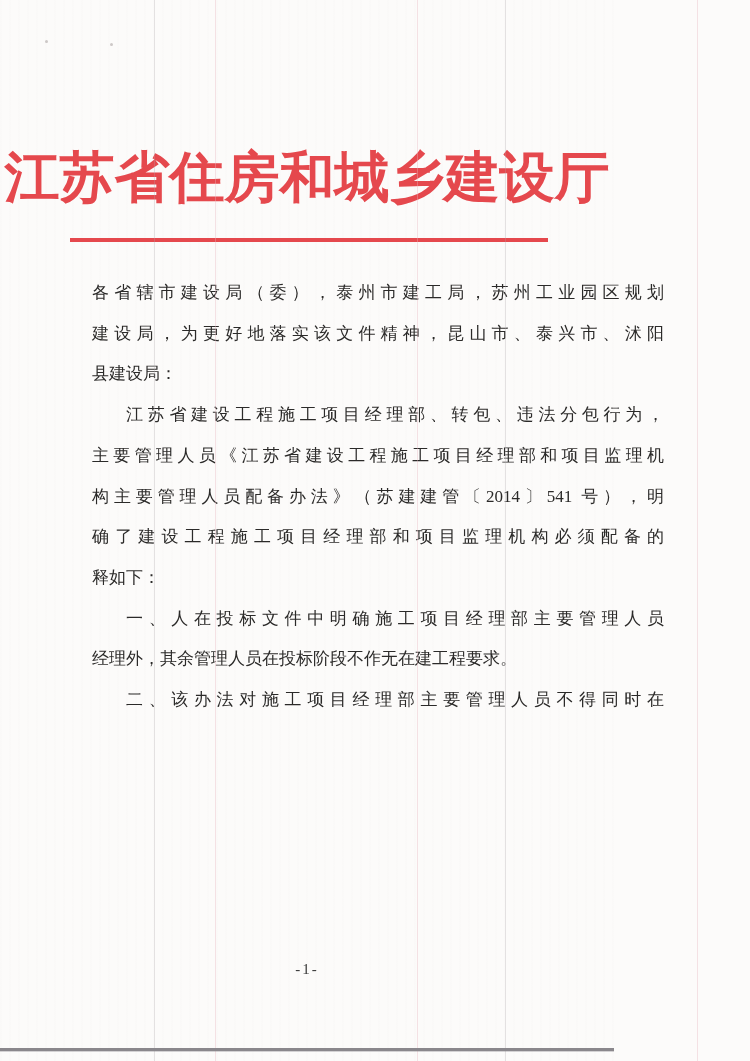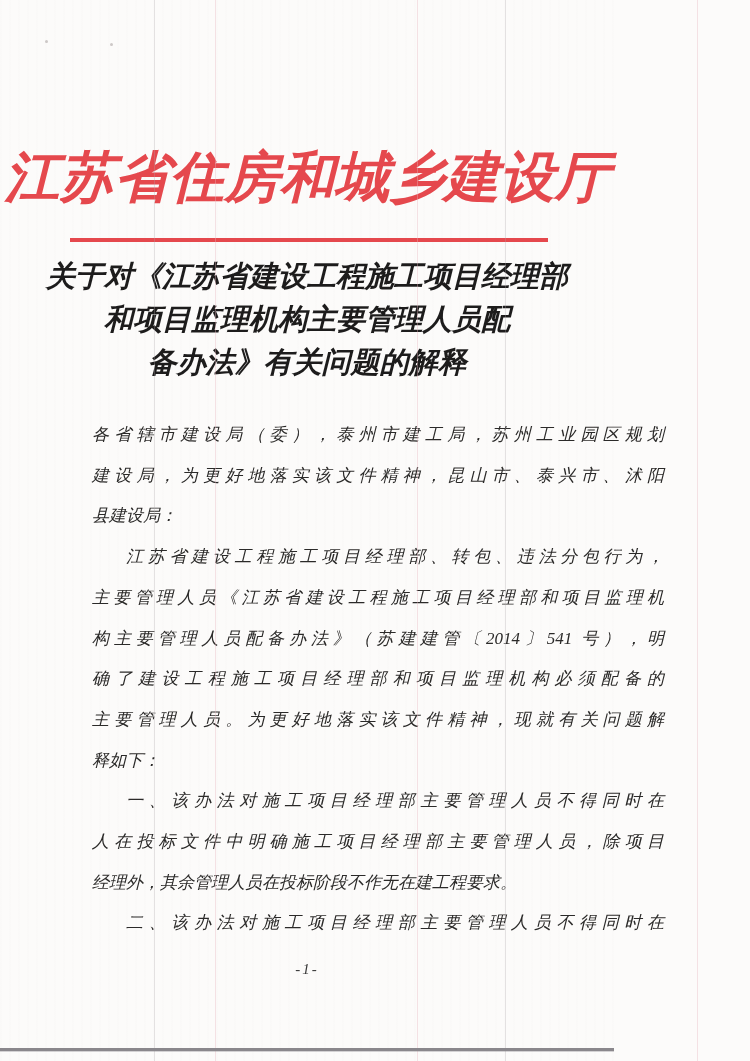--- a/index.html
+++ b/index.html
@@ -10,21 +10,20 @@
     background: #fcfbfa;
     font-family: "Liberation Serif", serif;
     overflow: hidden;
   }
   .page {
     position: relative;
     width: 614px; height: 1061px;
     background:
       repeating-linear-gradient(90deg, rgba(120,110,110,0.012) 0 2px, rgba(0,0,0,0) 2px 9px),
       #fcfbfa;
-    font-style: italic;
   }
   
   .streak {
     position: absolute; top: 0; bottom: 0; width: 1px;
     pointer-events: none;
   }
   .streak.gray { background: rgba(175,170,172,0.30); }
   .streak.pink { background: rgba(232,185,192,0.38); }
   .speck {
     position: absolute; width: 3px; height: 3px; border-radius: 50%;
@@ -104,43 +103,36 @@
     <div class="streak gray" style="left:505px"></div>
     <div class="streak pink" style="left:697px"></div>
     <div class="speck" style="left:45px; top:40px"></div>
     <div class="speck" style="left:110px; top:43px"></div>
   </div>
 
   <div class="agency">江苏省住房和城乡建设厅</div>
 
   <div class="divider"></div>
 
-  <div class="doc-title">
-      <div class="title-line">关于对《江苏省建设工程施工项目经理部</div>
-      <div class="title-line">和项目监理机构主要管理人员配</div>
-      <div class="title-line">备办法》有关问题的解释</div>
-    </div>
 
   <div class="doc-body">
       <p class="para">
         <span class="line fill">各省辖市建设局（委），泰州市建工局，苏州工业园区规划</span>
         <span class="line fill">建设局，为更好地落实该文件精神，昆山市、泰兴市、沭阳</span>
         <span class="line">县建设局：</span>
       </p>
       <p class="para indent">
         <span class="line fill">江苏省建设工程施工项目经理部、转包、违法分包行为，</span>
         <span class="line fill">主要管理人员《江苏省建设工程施工项目经理部和项目监理机</span>
         <span class="line fill">构主要管理人员配备办法》（苏建建管〔2014〕541 号），明</span>
         <span class="line fill">确了建设工程施工项目经理部和项目监理机构必须配备的</span>
-        <span class="line fill">主要管理人员。为更好地落实该文件精神，现就有关问题解</span>
         <span class="line">释如下：</span>
       </p>
       <p class="para indent">
-        <span class="line fill">一、该办法对施工项目经理部主要管理人员不得同时在</span>
-        <span class="line fill">人在投标文件中明确施工项目经理部主要管理人员，除项目</span>
+        <span class="line fill">一、人在投标文件中明确施工项目经理部主要管理人员</span>
         <span class="line">经理外，其余管理人员在投标阶段不作无在建工程要求。</span>
       </p>
       <p class="para indent">
         <span class="line fill">二、该办法对施工项目经理部主要管理人员不得同时在</span>
       </p>
     </div>
 
   <div class="page-number">-1-</div>
 
   <div class="page-edge"></div>

